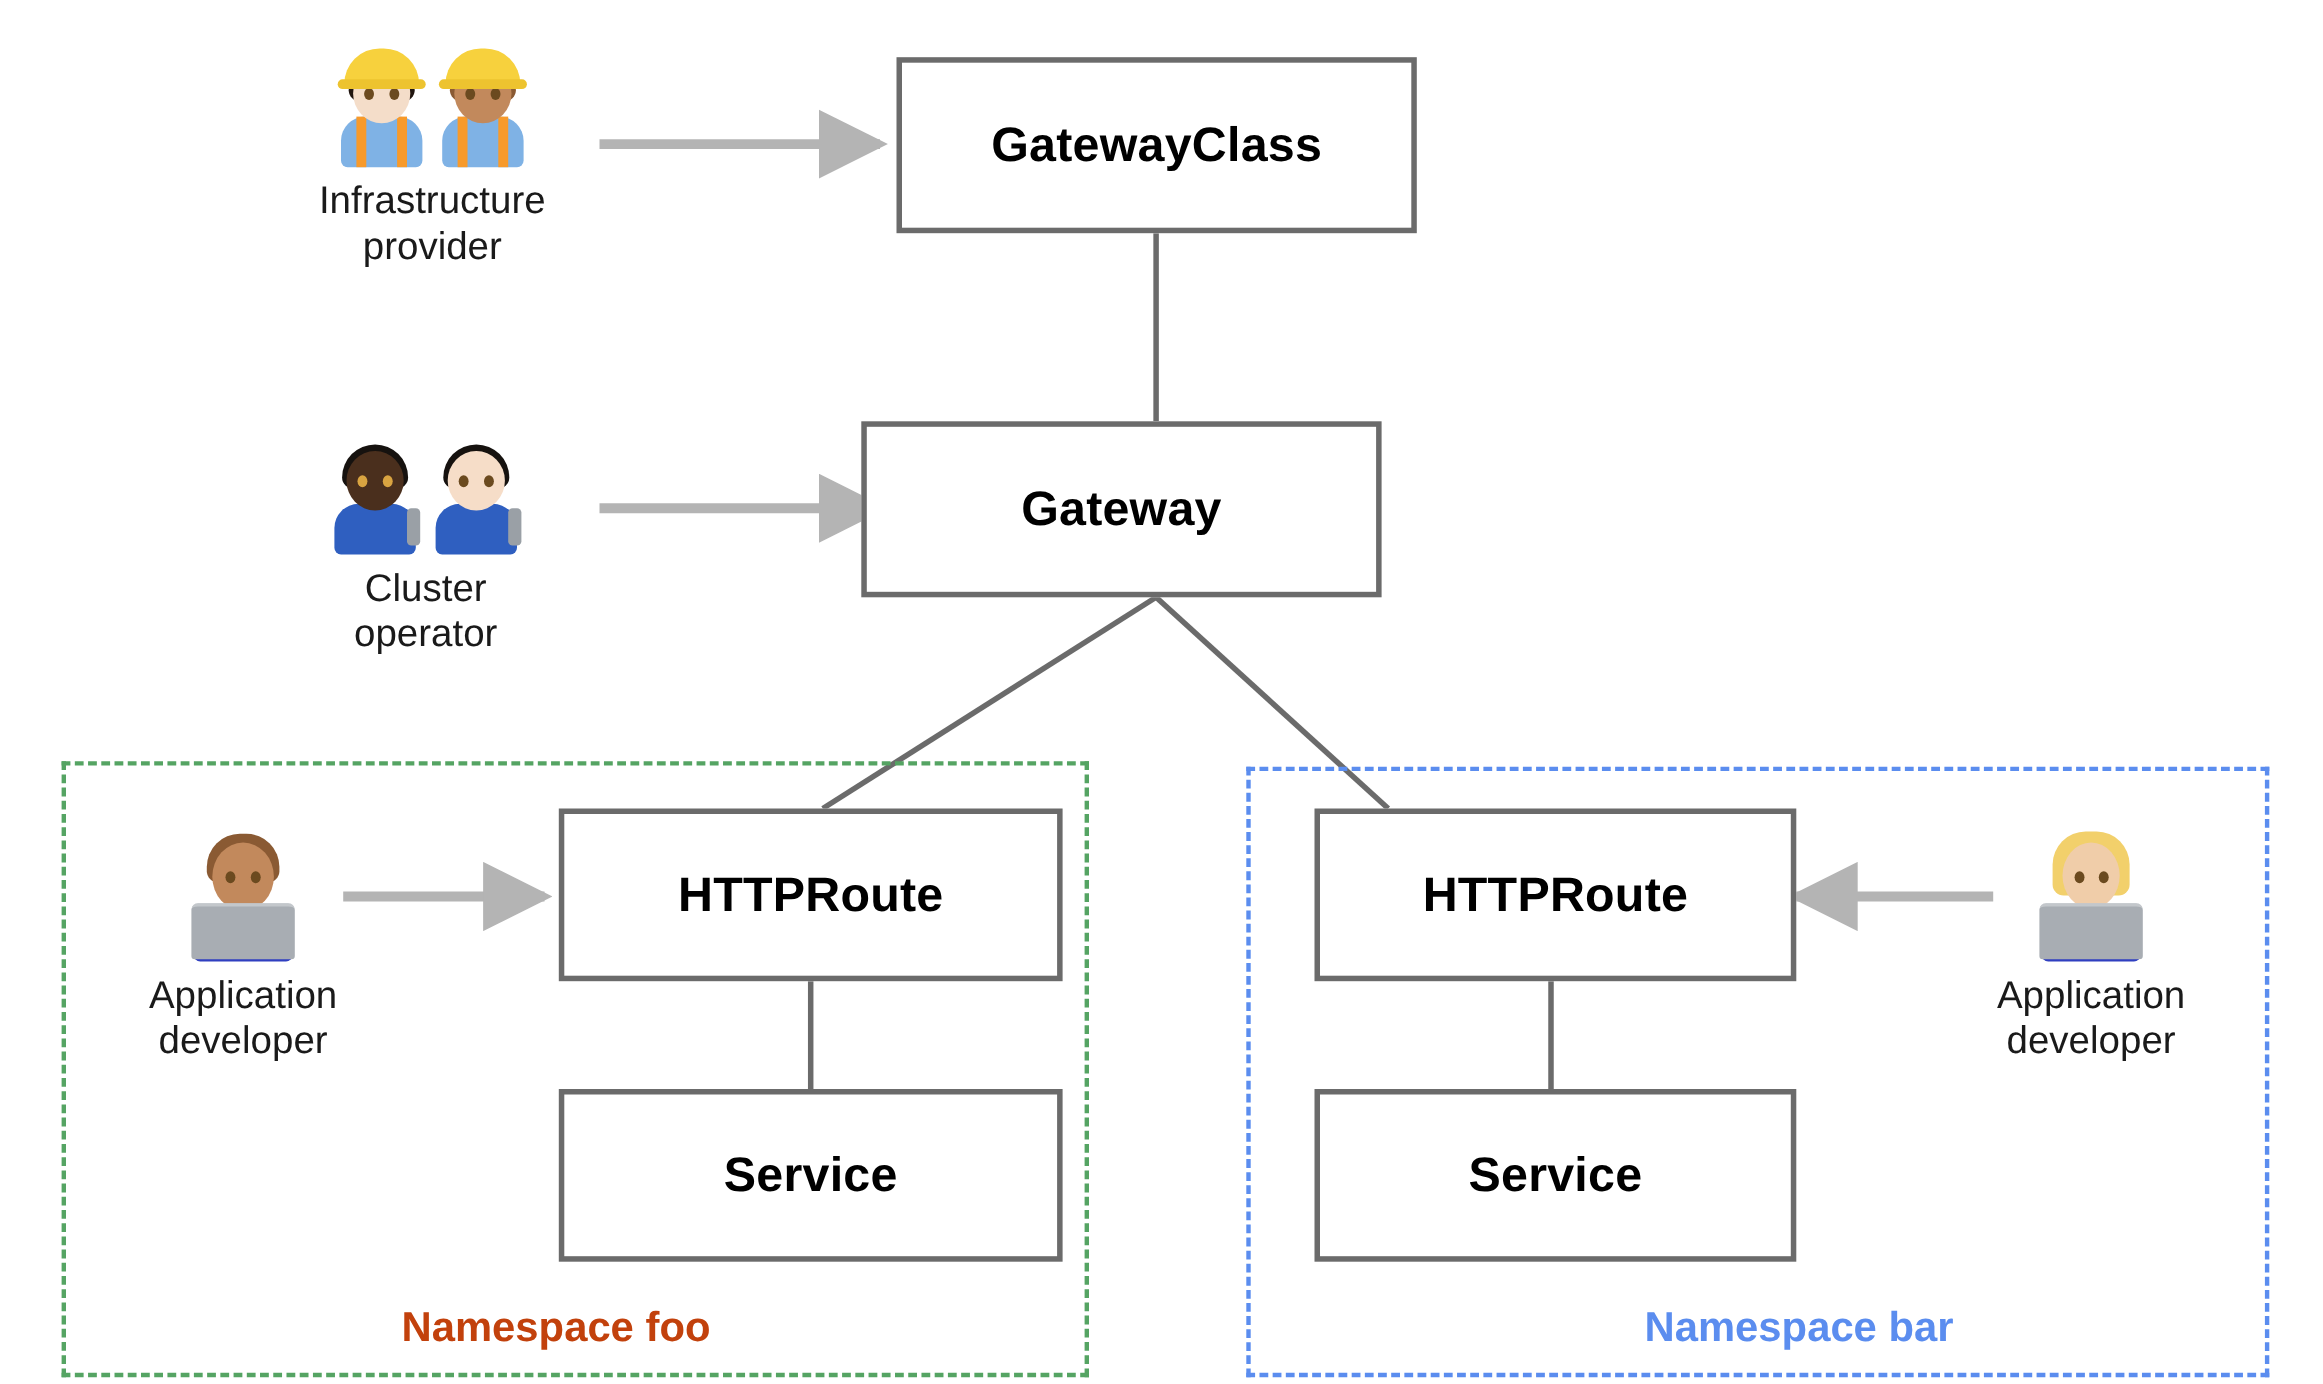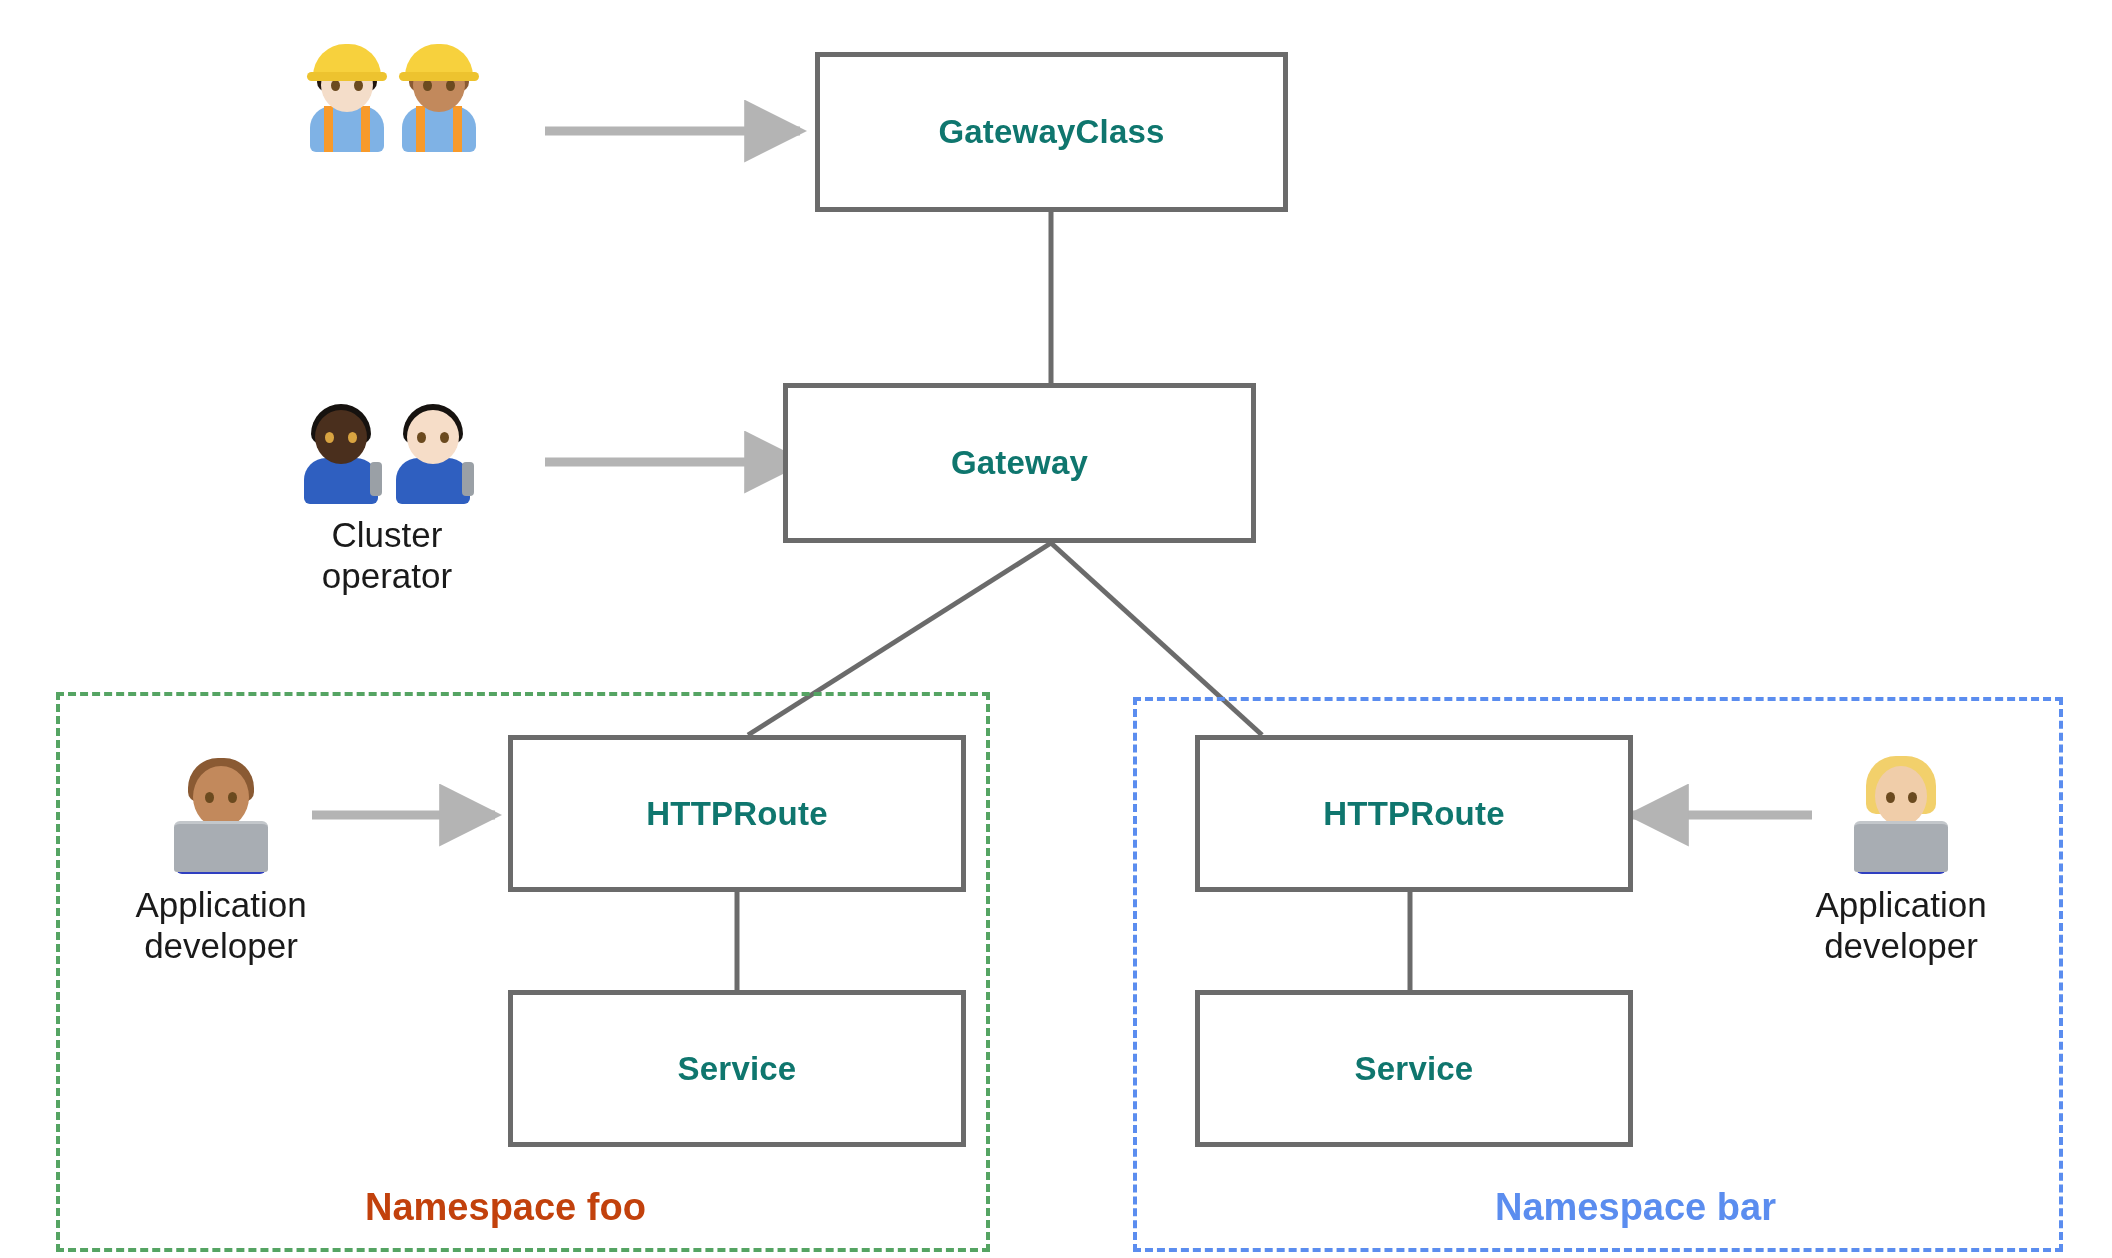--- a/index.html
+++ b/index.html
@@ -29,23 +29,23 @@
     position: absolute;
     box-sizing: border-box;
     background: #ffffff;
     border: 5px solid #6b6b6b;
     display: flex;
     align-items: center;
     justify-content: center;
   }
   .node-label {
     font-family: "Liberation Sans", sans-serif;
-    font-size: 33px;
+    font-size: 44px;
     font-weight: bold;
-    color: #0f766e;
+    color: #000000;
     letter-spacing: 0.2px;
     white-space: nowrap;
   }
   .ns-box {
     position: absolute;
     box-sizing: border-box;
     background: transparent;
   }
   .ns-box.green {
     border: 4px dashed #55a463;
@@ -245,20 +245,22 @@
         <div class="body" style="background:#7fb2e5;"></div>
         <div class="vest-a"></div>
           <div class="vest-b"></div>
         <div class="hair" style="background:#8a5a33;"></div>
         <div class="head" style="background:#c2895c;"></div>
         <div class="eye l"></div>
           <div class="eye r"></div>
         <div class="helmet"></div>
       </div>
     </div>
+    <div class="persona-caption">Infrastructure
+provider</div>
   </div>
 
   <div class="persona" style="left:272px; top:388px; width:230px;">
     <div class="fig-row">
       <div class="fig">
         <div class="body" style="background:#2f5fc0;"></div>
         <div class="wrench"></div>
         <div class="hair" style="background:#16120f;"></div>
         <div class="head" style="background:#4a2f1d;"></div>
         <div class="eye l" style="background:#d9a441;"></div>

